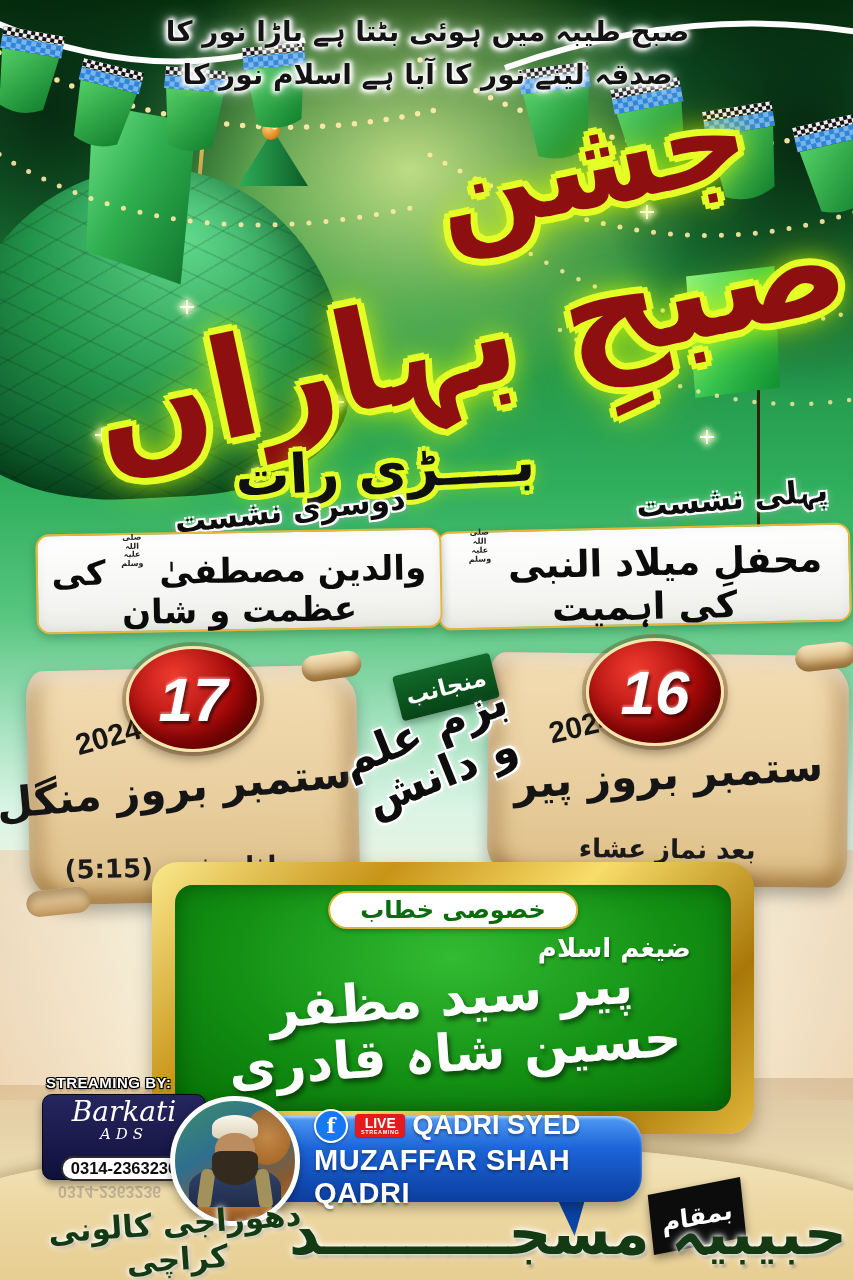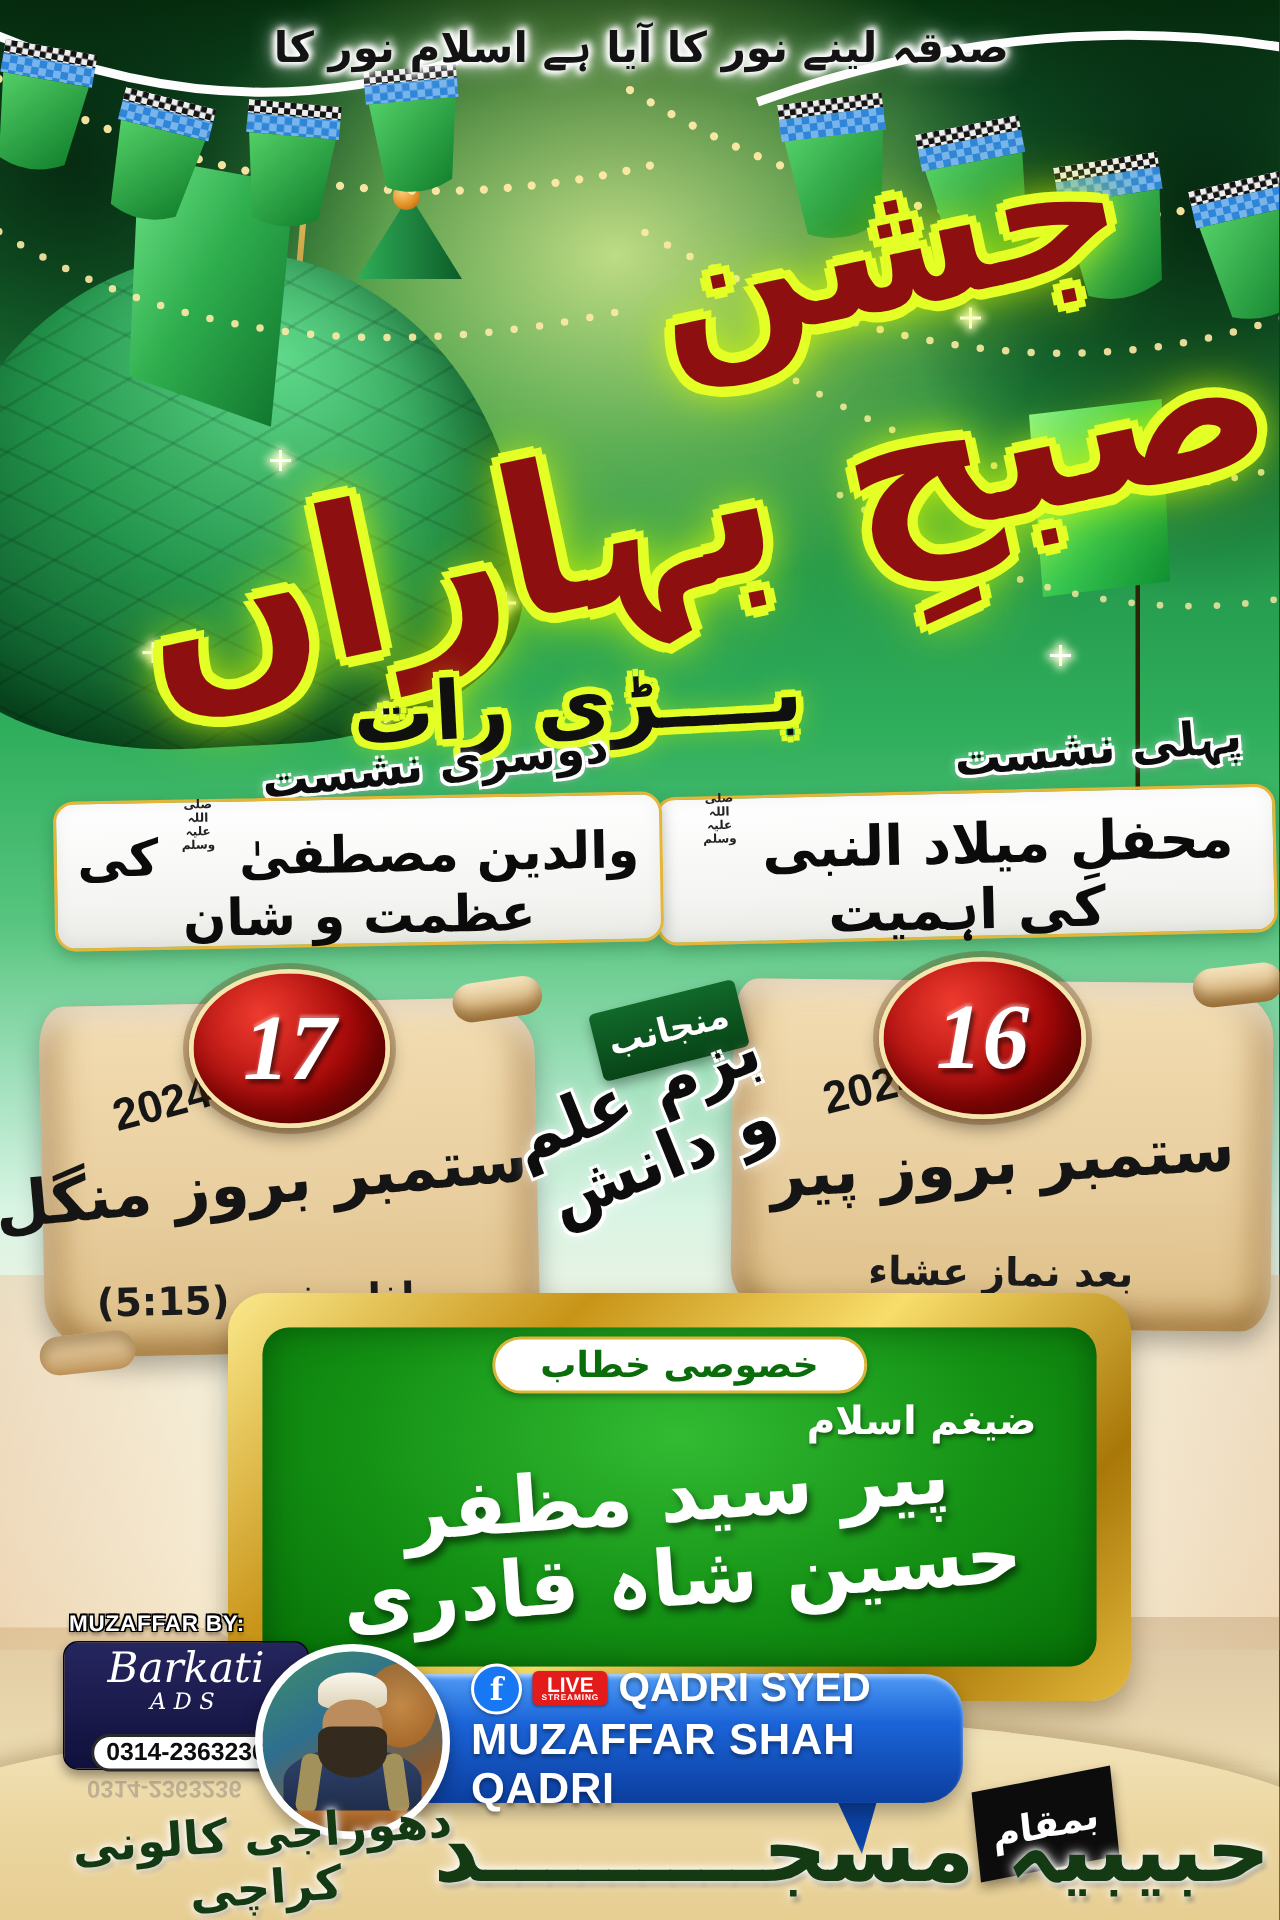--- a/index.html
+++ b/index.html
@@ -125,21 +125,21 @@
   .scroll-16 .year{left:60px;top:56px;}
   .scroll-16 .dateline{top:96px;}
   .scroll-16 .timeline{bottom:22px;}
   .scroll-17 .year{left:48px;top:50px;}
   .scroll-17 .dateline{top:94px;}
   .scroll-17 .timeline{bottom:20px;}
   .day-oval{z-index:6;border-radius:50%;display:flex;align-items:center;justify-content:center;
     background:radial-gradient(circle at 35% 28%,#ef3b2f,#a40808 58%,#650303);
     border:3px solid #f5e6ae;
     box-shadow:0 0 0 4px rgba(95,45,0,.3),0 6px 12px rgba(0,0,0,.4),inset -8px -12px 20px rgba(60,0,0,.55);
-    color:#fff;font-size:62px;font-weight:bold;font-style:italic;font-family:Liberation Serif, serif;
+    color:#fff;font-size:62px;font-weight:bold;font-style:italic;font-family:Liberation Sans, sans-serif;
     text-shadow:2px 3px 3px rgba(0,0,0,.55),0 -2px 2px rgba(255,255,255,.35);}
   .oval-16{left:586px;top:638px;width:132px;height:102px;}
   .oval-17{left:126px;top:646px;width:128px;height:100px;}
 
   
   .minjanib{left:396px;top:664px;width:100px;height:46px;z-index:6;transform:rotate(-14deg);
     background:linear-gradient(180deg,#11692a,#084417);border-radius:4px;display:flex;align-items:center;
     justify-content:center;color:#fff;font-size:23px;font-weight:bold;box-shadow:0 4px 8px rgba(0,0,0,.35);}
   .bazm{left:338px;top:706px;width:190px;z-index:6;transform:rotate(-22deg);text-align:center;
     font-size:44px;line-height:1.05;font-weight:bold;color:#0d0d0d;
@@ -330,20 +330,21 @@
   </svg>
 
   <div class="abs sparkle" style="left:180px;top:300px"></div>
   <div class="abs sparkle" style="left:330px;top:395px"></div>
   <div class="abs sparkle" style="left:95px;top:428px"></div>
   <div class="abs sparkle" style="left:250px;top:468px"></div>
   <div class="abs sparkle" style="left:640px;top:205px"></div>
   <div class="abs sparkle" style="left:700px;top:430px"></div>
 
   <div class="abs couplet u">
+    <div class="line">صبح طیبہ میں ہوئی بٹتا ہے باڑا نور کا</div>
     <div class="line">صدقہ لینے نور کا آیا ہے اسلام نور کا</div>
   </div>
 
   <div class="abs title-wrap">
     <div class="title-word title-w1 u">جشن</div>
     <div class="title-word title-w2 u">صبحِ بہاراں</div>
   </div>
   <div class="abs subtitle u">بــــڑی رات</div>
 
   <div class="abs session-label label-first u">پہلی نشست</div>
@@ -380,21 +381,21 @@
   <div class="abs bazm u">بزم علم و دانش</div>
 
   <div class="abs panel-gold">
     <div class="panel-green">
       <div class="khitab-badge u">خصوصی خطاب</div>
       <div class="zaigham u">ضیغم اسلام</div>
       <div class="speaker-name u">پیر سید مظفر حسین شاہ قادری</div>
     </div>
   </div>
 
-  <div class="abs designed-label lat">MUZAFFAR BY:</div>
+  <div class="abs designed-label lat">STREAMING BY:</div>
   <div class="abs barkati-box">
     <div class="barkati-name">Barkati</div>
     <div class="barkati-ads">ADS</div>
     <div class="phone-pill">0314-2363236</div>
   </div>
   <div class="abs phone-reflection">0314-2363236</div>
 
   <div class="abs bar-tail"></div>
   <div class="abs live-bar">
     <div class="live-row">

